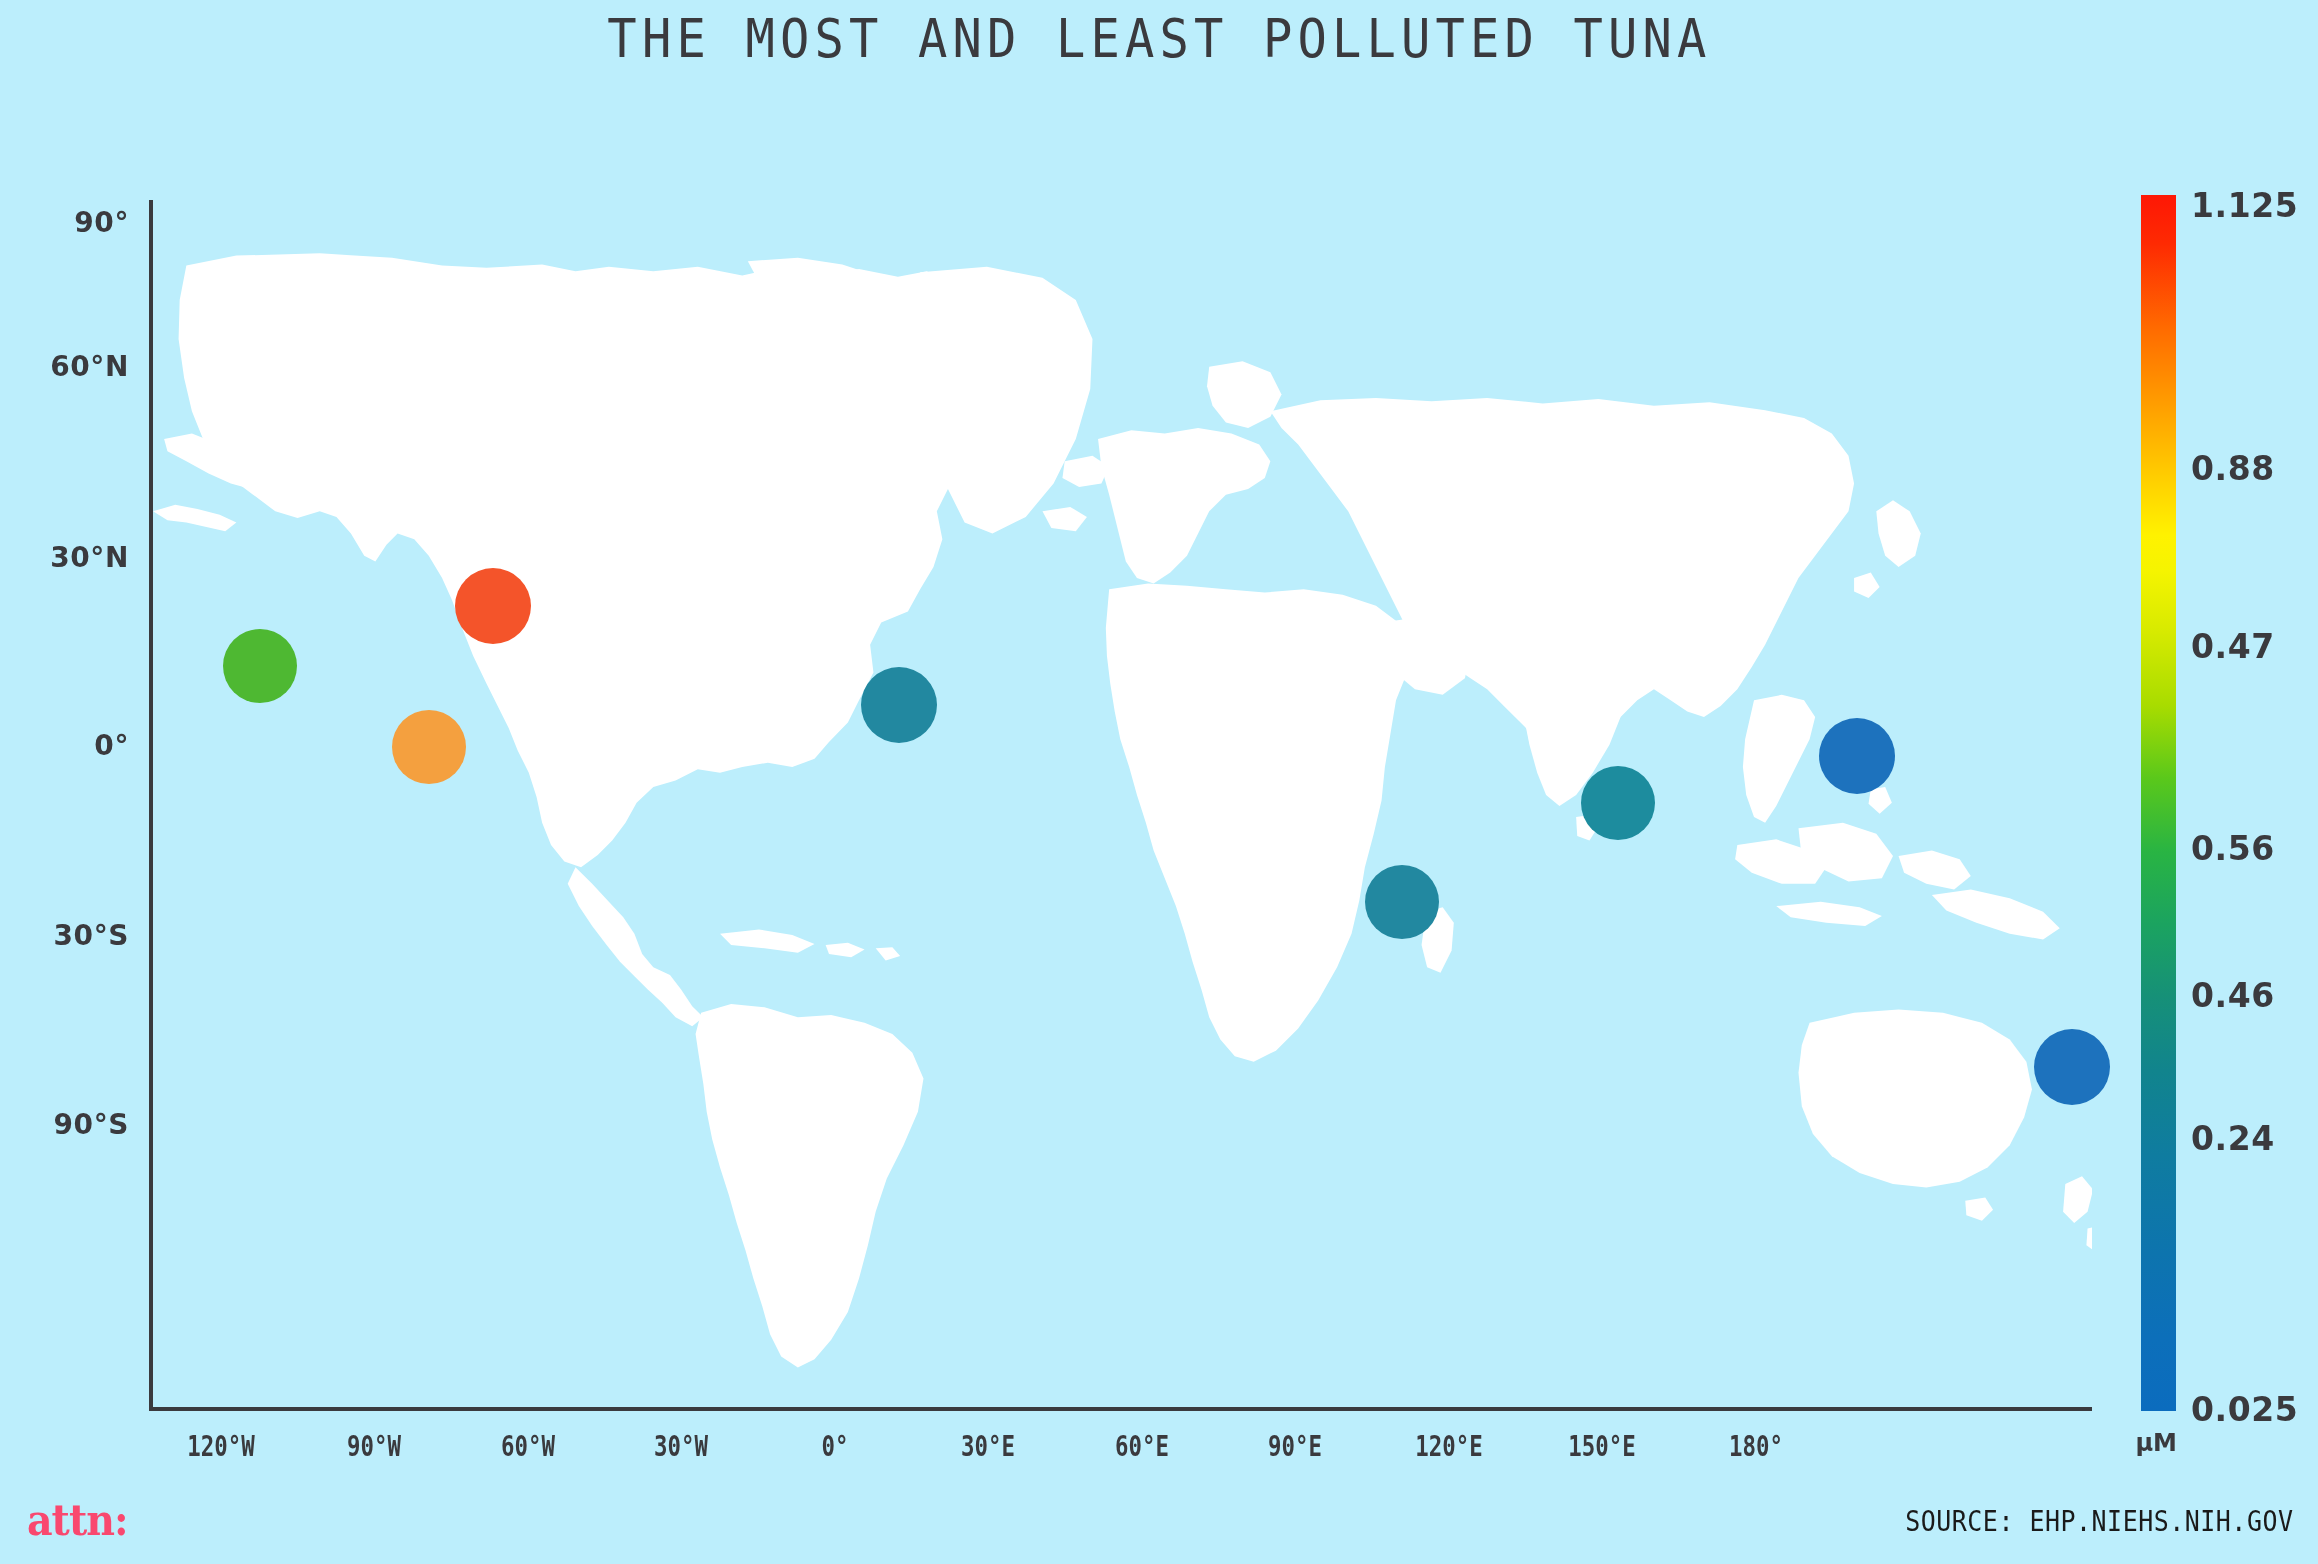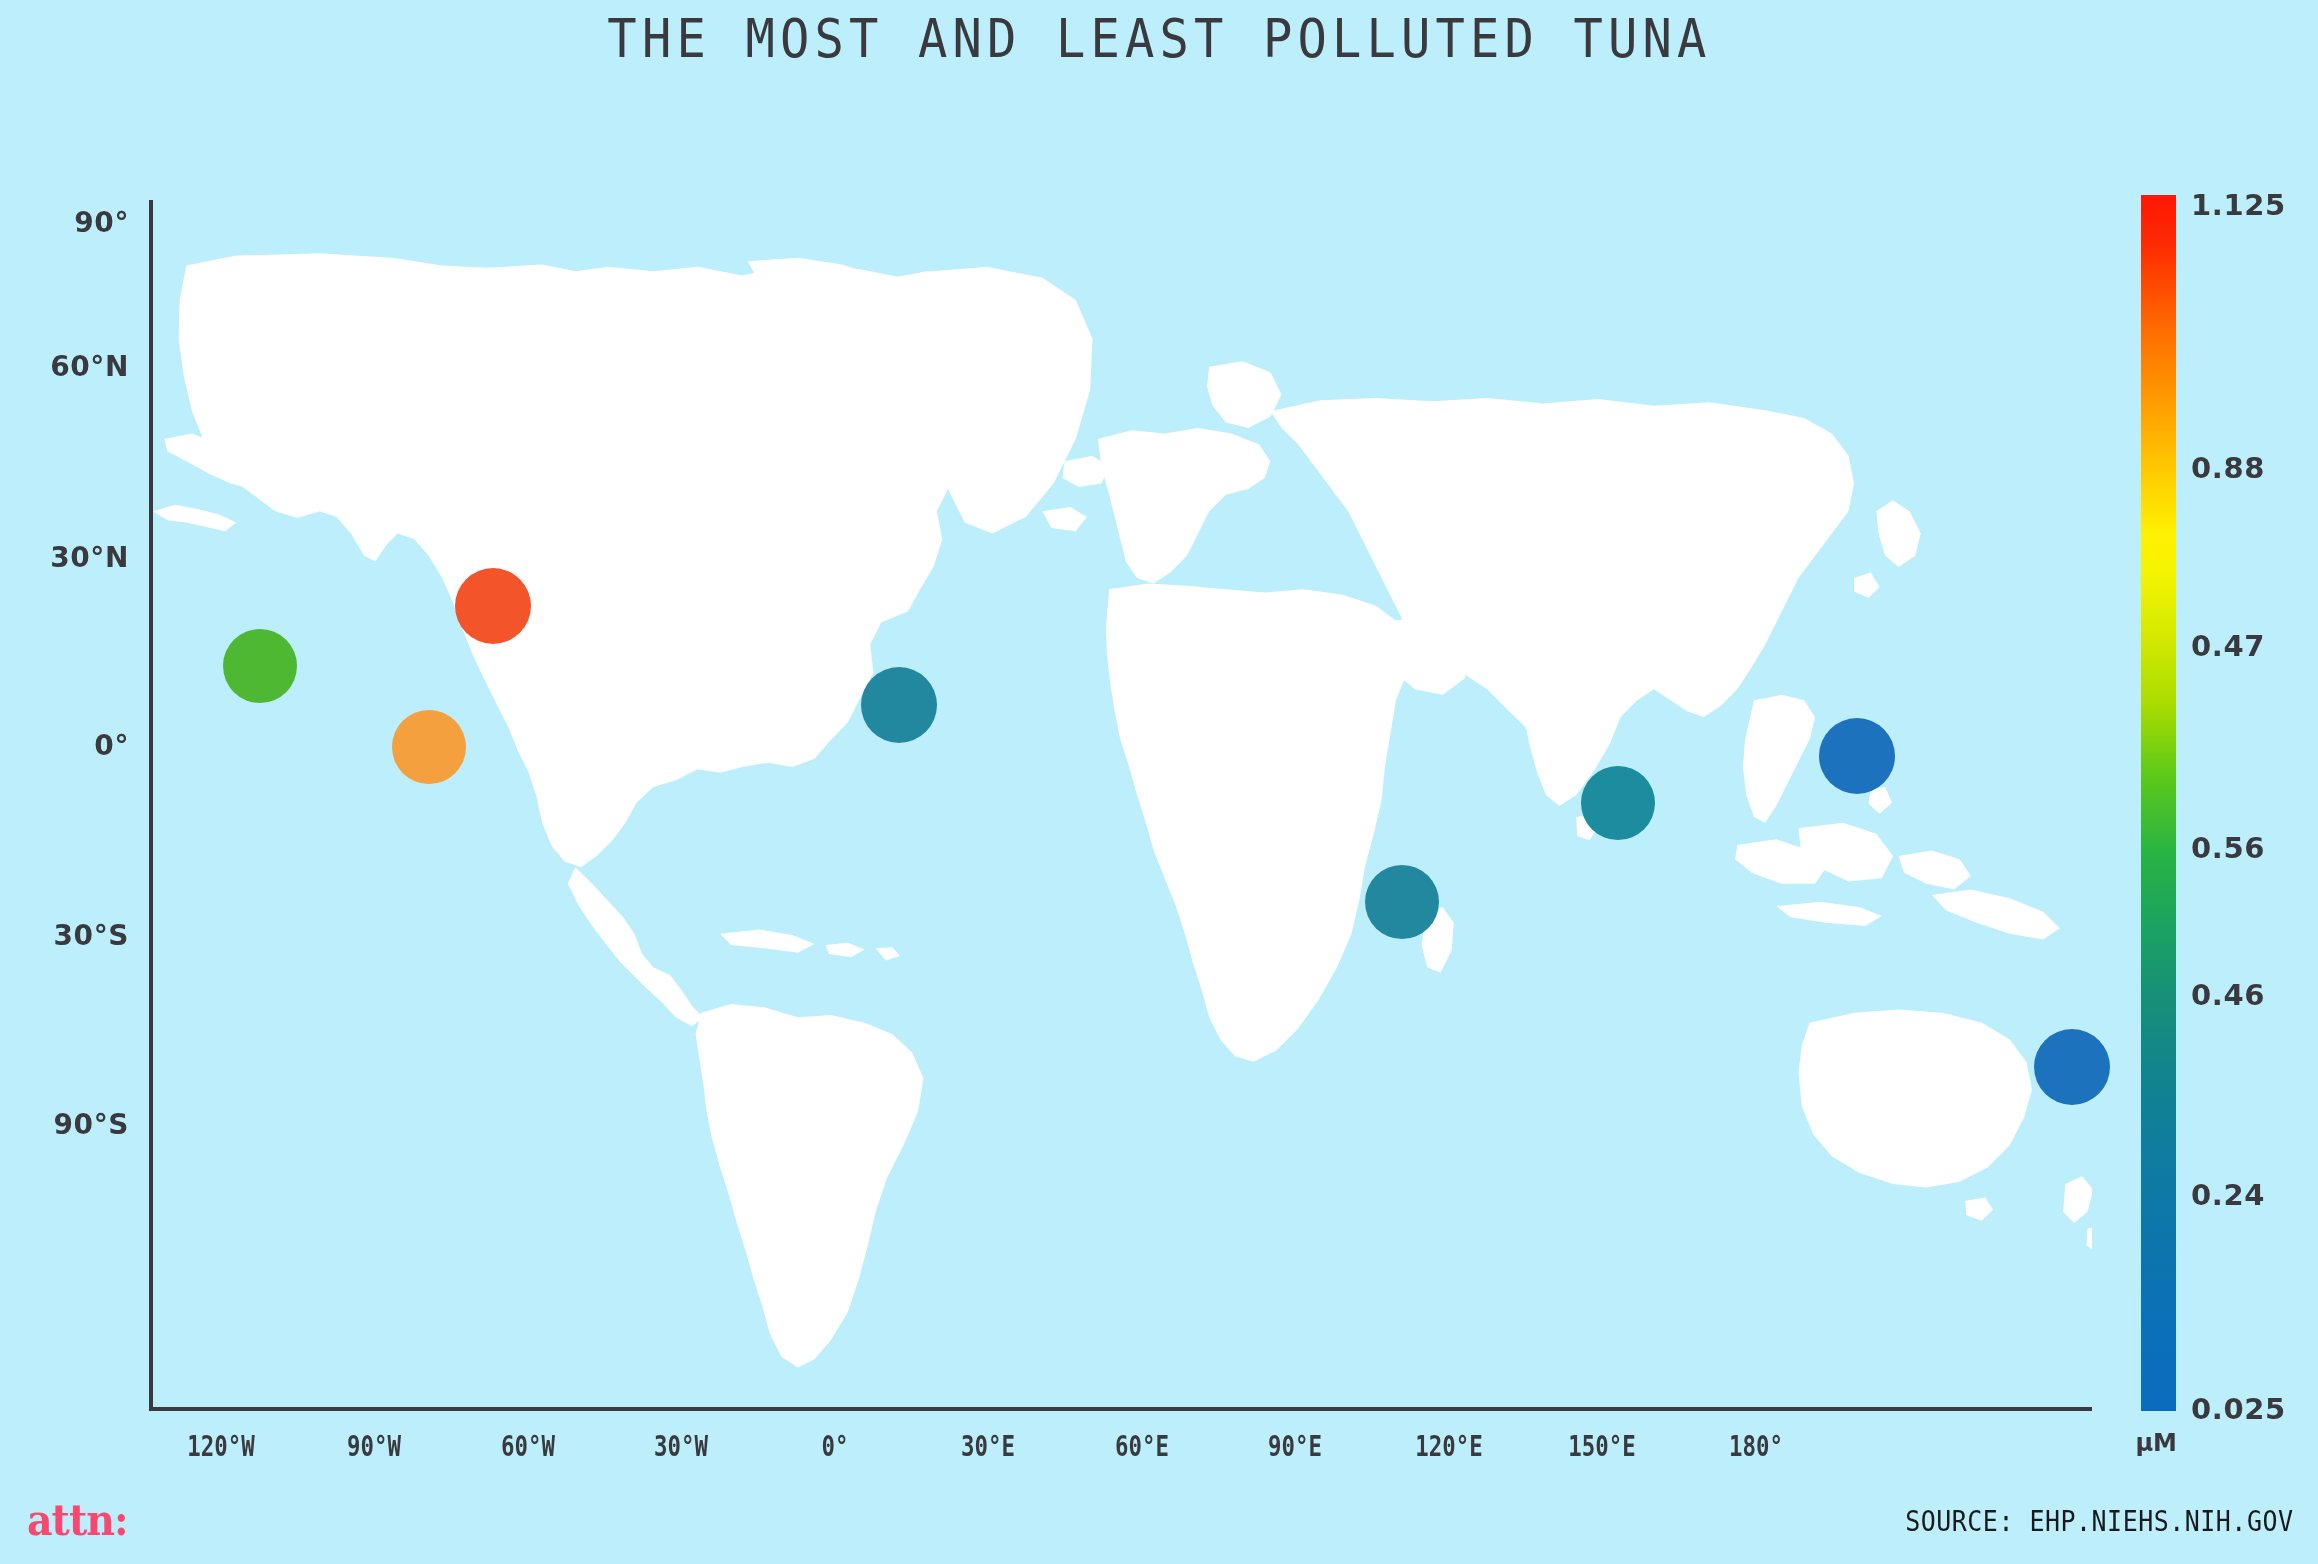--- a/index.html
+++ b/index.html
@@ -135,21 +135,21 @@
       #0f7ca0 79%,
       #0d74ae 87%,
       #0c6fba 94%,
       #0b6cbe 100%);
   }
   .cbtick {
     position: absolute;
     left: 50px;
     font-family: "DejaVu Sans", sans-serif;
     font-weight: bold;
-    font-size: 29px;
+    font-size: 33px;
     color: #3a3a3e;
     letter-spacing: 0.6px;
     white-space: nowrap;
     transform: translateY(-50%);
   }
   #colorbar-unit {
     position: absolute;
     left: -5.6px;
     top: 1234px;
     font-family: "DejaVu Sans", sans-serif;
@@ -349,21 +349,21 @@
   </div>
 
 <div id="colorbar-group">
   <div id="colorbar-gradient"></div>
   <div id="colorbar-ticks">
       <div class="cbtick" style="top: 10px;">1.125</div>
       <div class="cbtick" style="top: 273px;">0.88</div>
       <div class="cbtick" style="top: 451px;">0.47</div>
       <div class="cbtick" style="top: 653px;">0.56</div>
       <div class="cbtick" style="top: 800px;">0.46</div>
-      <div class="cbtick" style="top: 1000px;">0.24</div>
+      <div class="cbtick" style="top: 943px;">0.24</div>
       <div class="cbtick" style="top: 1214px;">0.025</div>
     </div>
   <div id="colorbar-unit">µM</div>
 </div>
 
 <div id="brand-logo">attn:</div>
 <div id="source-note">SOURCE: EHP.NIEHS.NIH.GOV</div>
 
 
 </body></html>

